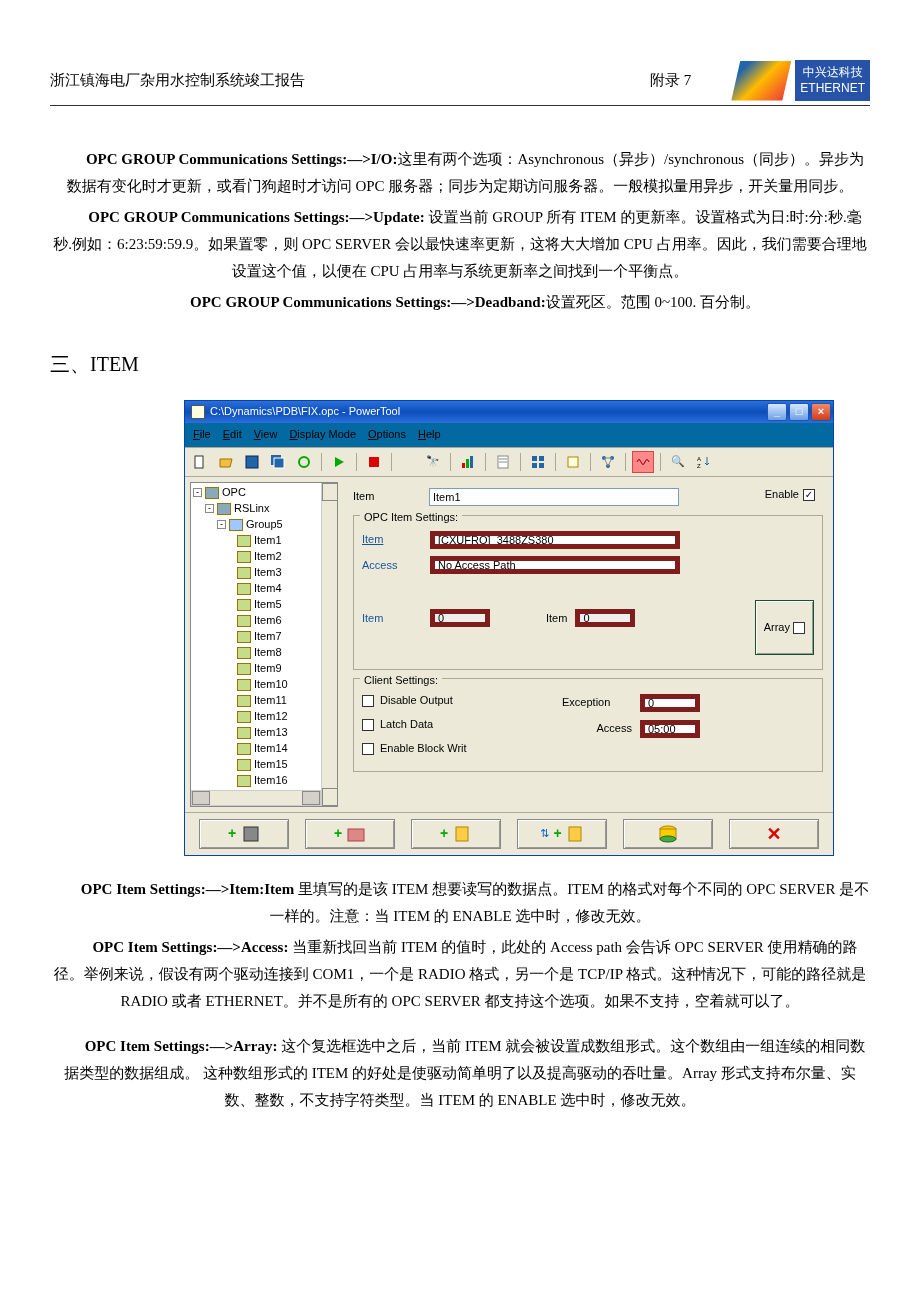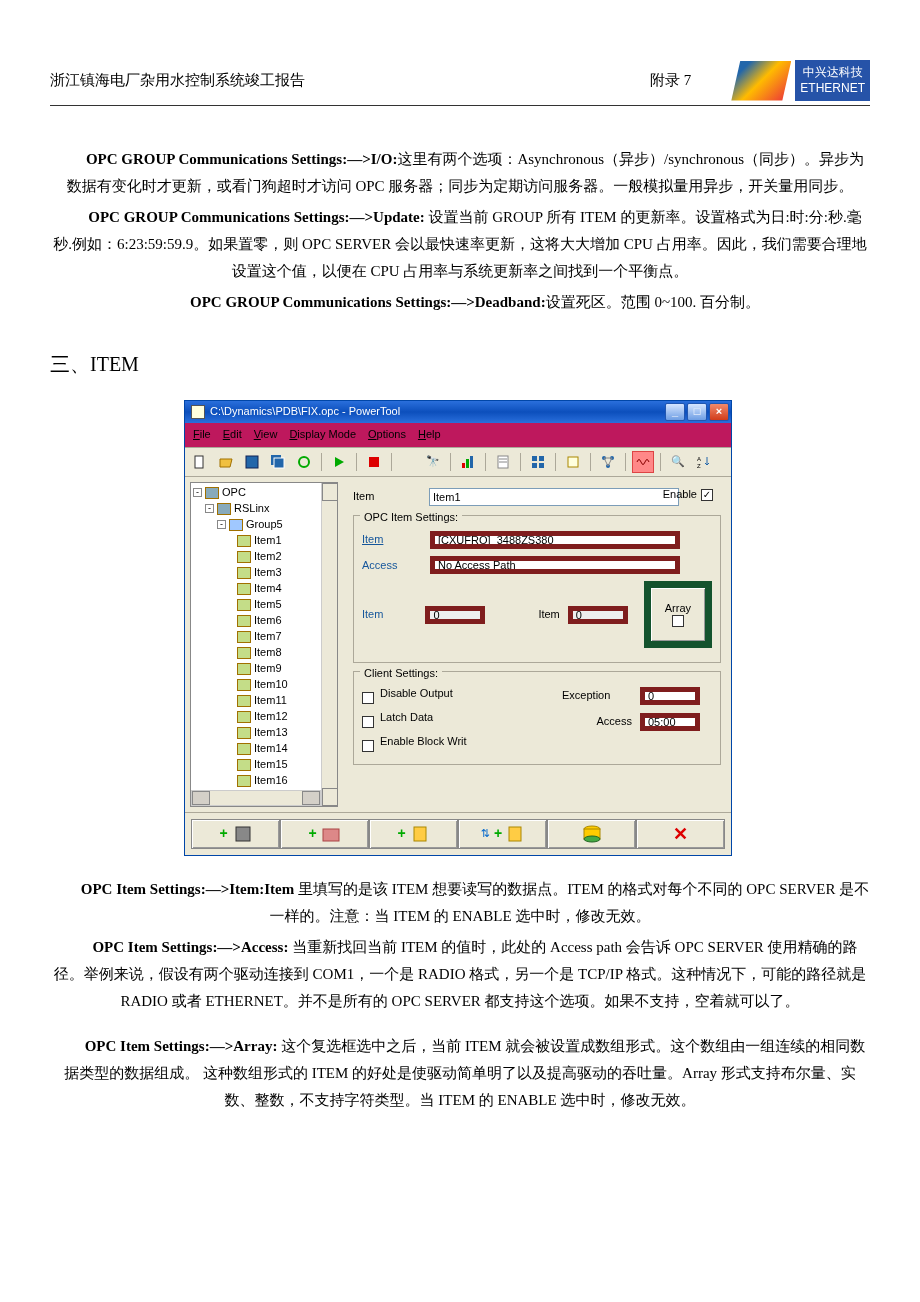--- a/index.html
+++ b/index.html
@@ -44,21 +44,21 @@
     .para { text-indent: 2em; margin-bottom: 4px; text-align: center; }
     .bold { font-weight: bold; font-family: "Times New Roman", serif; }
     .section-title {
       font-size: 20px;
       font-weight: normal;
       margin: 30px 0 18px 0;
       font-family: "SimSun", serif;
     }
     
     .app-window {
-      width: 548px;
+      width: 650px;
       margin: 0 auto 20px 134px;
       font-family: "Tahoma", "MS Sans Serif", sans-serif;
       font-size: 11px;
       border: 1px solid #0046a8;
     }
     .title-bar {
       background: linear-gradient(#2a6fdc, #0c4fbc, #2a6fdc);
       height: 22px;
       display: flex;
       align-items: center;
@@ -73,21 +73,21 @@
       width: 20px; height: 18px;
       background: linear-gradient(#d6e6ff, #6e9ee4);
       border: 1px solid #2156b0;
       border-radius: 2px;
       display: flex; align-items: center; justify-content: center;
       font-weight: bold;
       color: #fff;
     }
     .title-btn.close { background: linear-gradient(#f28a6b, #d13c1a); }
     .menu-bar {
-      background: #be185d;
+      background: #0369a1;
       display: flex;
       gap: 12px;
       padding: 2px 8px;
       border-bottom: 1px solid #aca899;
       color: #000;
     }
     .menu-item .u { text-decoration: underline; }
     .toolbar {
       background: #ece9d8;
       display: flex;
@@ -187,34 +187,35 @@
       font-size: 11px;
     }
     .fs-row { display: flex; align-items: center; gap: 8px; margin: 6px 0; }
     .fs-label { width: 60px; color: #15569b; }
     .fs-input {
       border: 5px solid #7f1d1d; height: 18px; background: #fff;
       padding: 0 3px; font-size: 11px;
     }
     .link-label { color: #15569b; text-decoration: underline; }
     .btn-3d {
-      background: #ece9d8; border: 7px solid #14532d;
-      padding: 14px 8px; font-size: 11px;
+      background: #ece9d8; border: 1px solid #14532d;
+      padding: 20px 8px; font-size: 11px;
       box-shadow: inset 1px 1px #fff, inset -1px -1px #999;
+      margin-top: 19px;
     }
     .dropdown {
       display: flex; border: 1px solid #7c9db8; background: #fff;
       height: 18px; align-items: center;
     }
     .dropdown span { flex: 1; padding: 0 3px; }
     .dropdown-arrow {
       width: 16px; height: 100%; background: #d4d0c8;
       display: flex; align-items: center; justify-content: center;
     }
-    .cb-row { display: flex; align-items: flex-end; gap: 6px; margin: 4px 0; }
+    .cb-row { display: flex; align-items: center; gap: 6px; margin: 4px 0; }
     .bottom-toolbar {
       background: #ece9d8;
       border-top: 1px solid #aca899;
       display: flex;
       justify-content: space-around;
       padding: 6px;
     }
     .bt-btn {
       width: 90px; height: 30px;
       background: #ece9d8;

